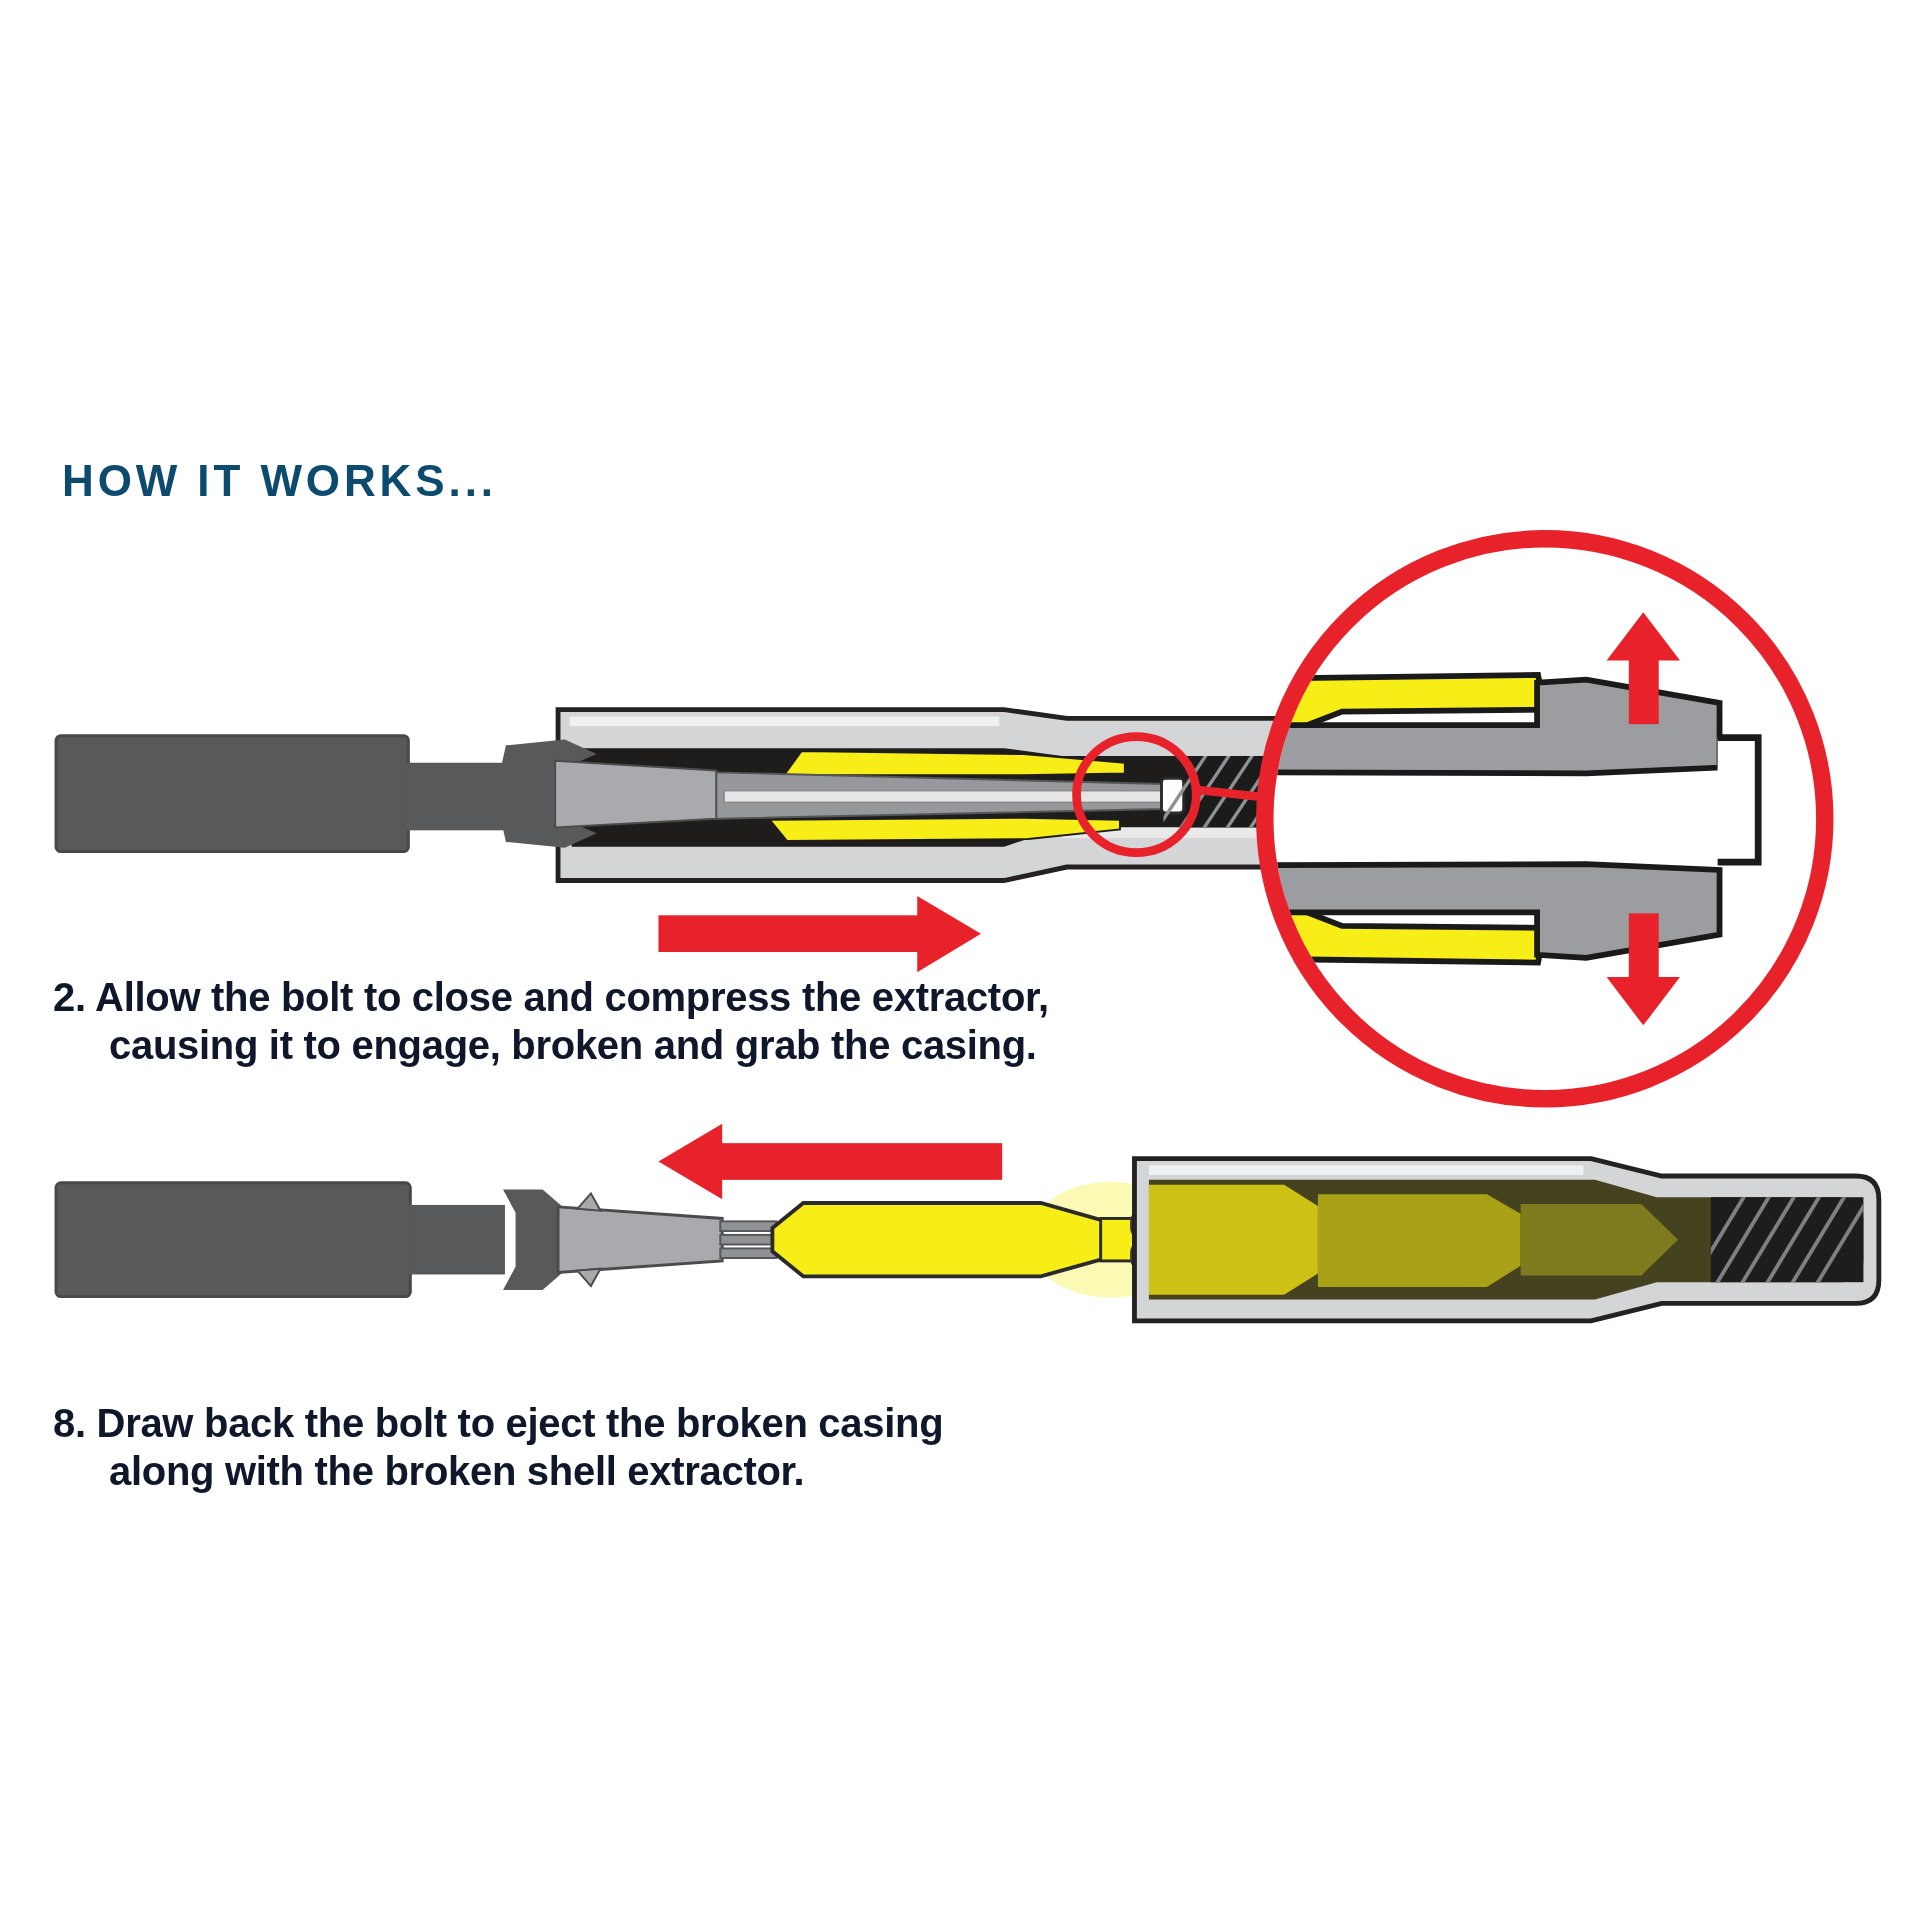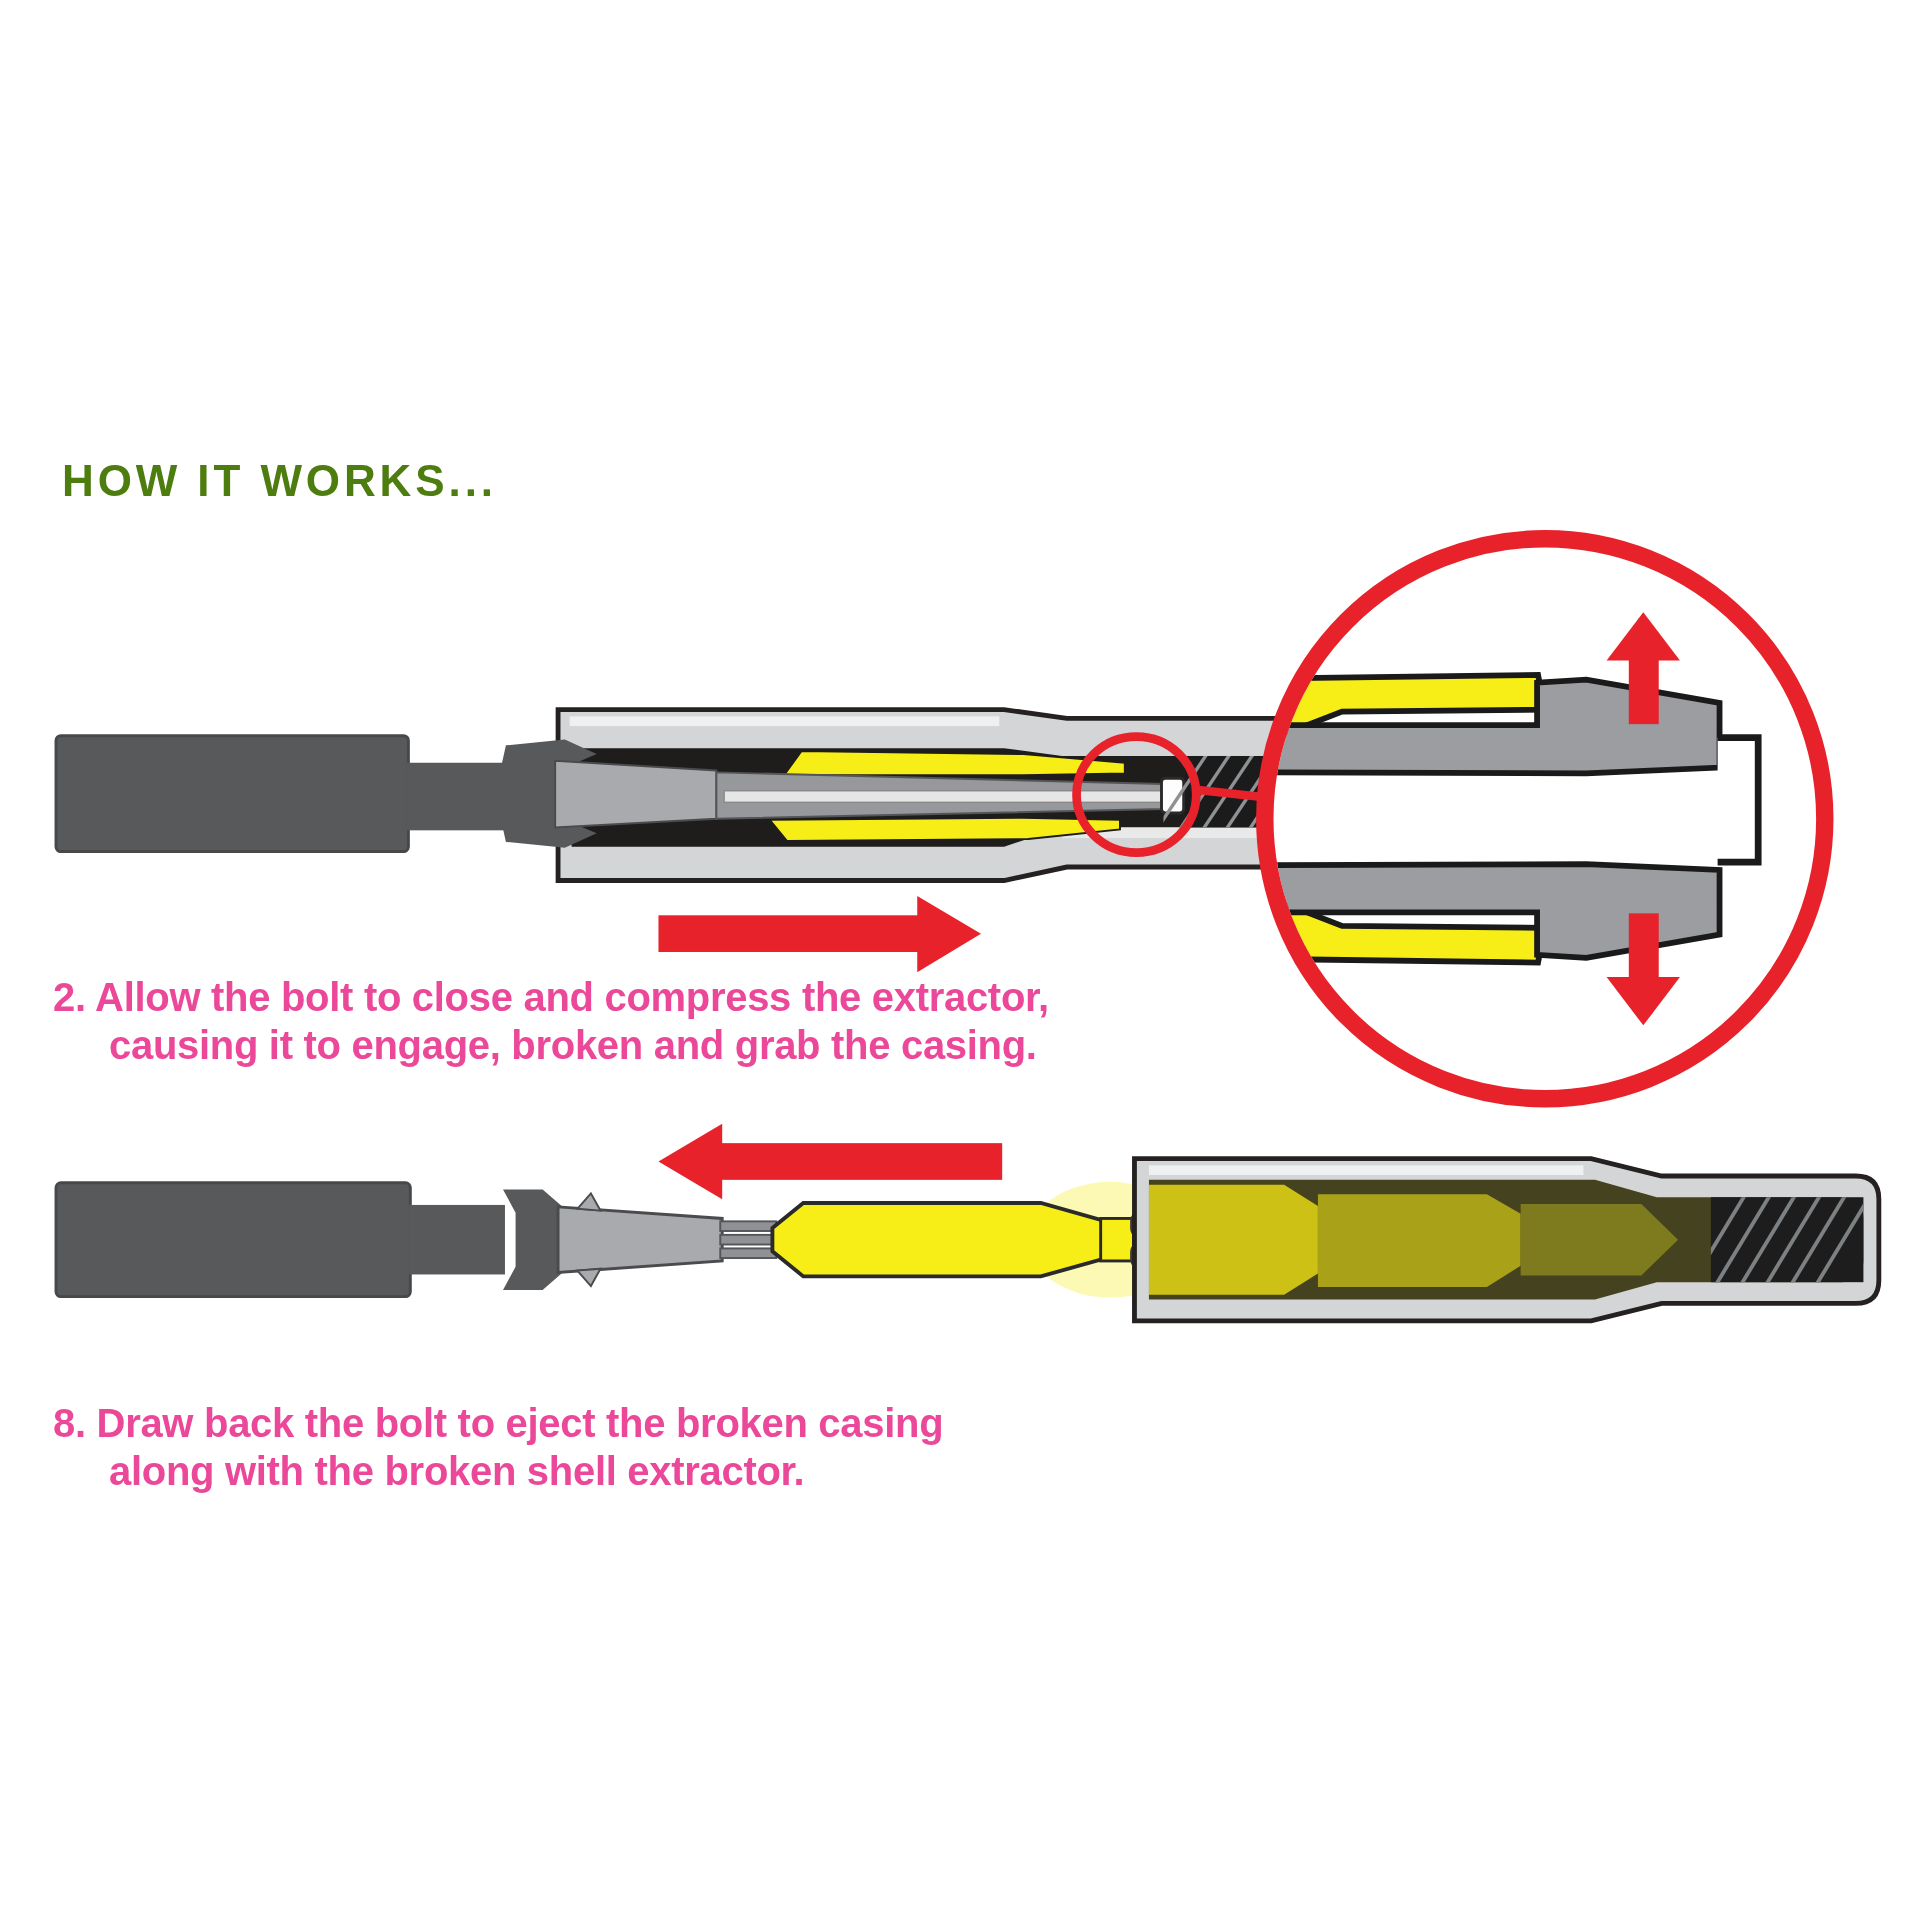--- a/index.html
+++ b/index.html
@@ -1,20 +1,20 @@
 <!DOCTYPE html>
 <html><head>
 <meta charset="utf-8">
 <style>
   html,body{margin:0;padding:0;background:#ffffff;}
   #stage{position:relative;width:1931px;height:1931px;background:#ffffff;overflow:hidden;
          font-family:"Liberation Sans", sans-serif;}
   #art{position:absolute;left:0;top:0;width:1931px;height:1931px;}
-  .txt{position:absolute;color:#ec4899;font-weight:700;}
-  #title{left:62px;top:456px;font-size:44px;letter-spacing:3.9px;color:#4d7c0f;}
+  .txt{position:absolute;color:#0f172a;font-weight:700;}
+  #title{left:62px;top:456px;font-size:44px;letter-spacing:3.9px;color:#0c4a6e;}
   .step{left:53px;font-size:40px;line-height:48px;letter-spacing:-0.3px;}
   #step2{top:973px;}
   #step3{top:1399px;}
   .step .l2{padding-left:56px;}
 </style>
 </head>
 <body>
 
 <div id="stage">
 

